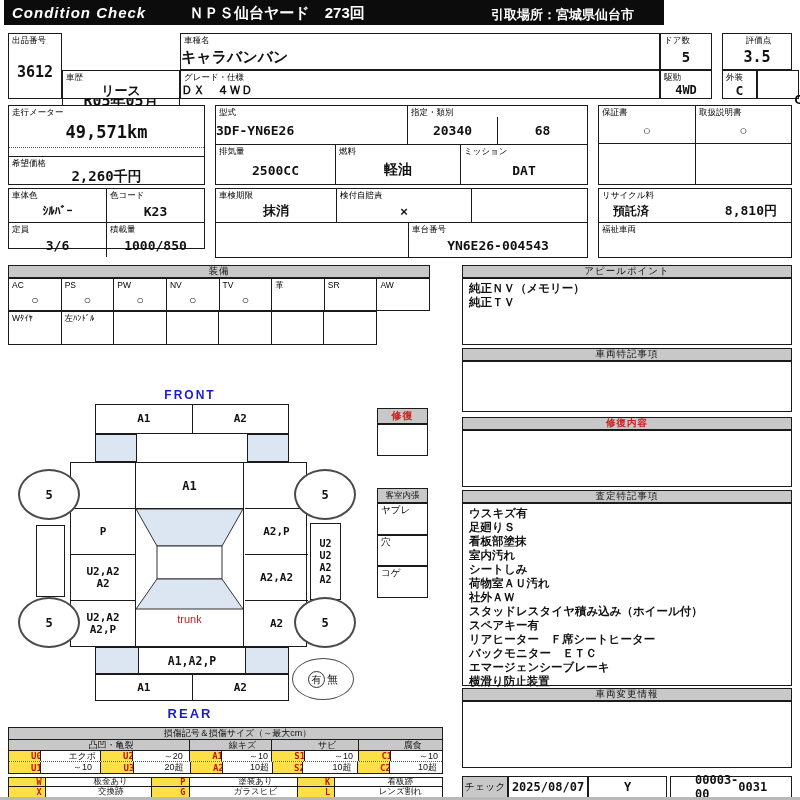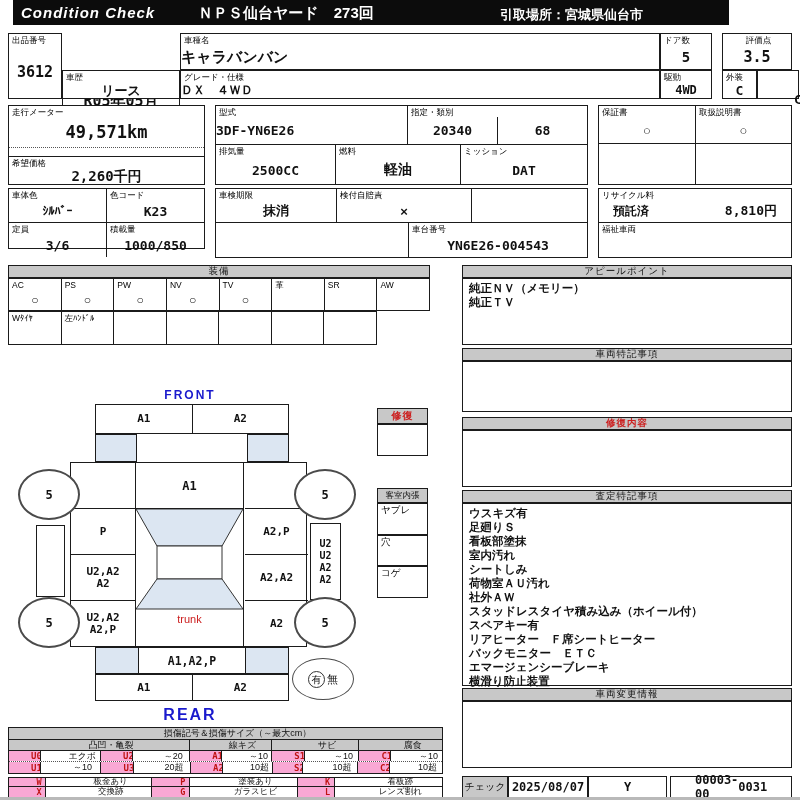--- a/index.html
+++ b/index.html
@@ -27,27 +27,27 @@
   .ecell:last-child{border-right:none;}
   .emark{flex:1;display:flex;align-items:center;justify-content:center;font-size:12px;font-weight:bold;}
   .ln{font-size:11.5px;line-height:14px;padding-left:6px;font-weight:bold;white-space:pre;}
   .tire{width:62px;height:51px;border:2px solid #4a4a4a;border-radius:50%;background:#fff;z-index:6;
         display:flex;align-items:center;justify-content:center;font-weight:bold;font-size:12px;
         font-family:"DejaVu Sans Mono","Liberation Mono",monospace;}
   .dcell{display:flex;align-items:center;justify-content:center;flex-direction:column;
          font-family:"DejaVu Sans Mono","Liberation Mono",monospace;font-weight:bold;font-size:11px;line-height:12px;}
   .lgc{display:flex;align-items:center;justify-content:center;font-size:9px;box-sizing:border-box;
        border-right:1px solid #1b1b1b;overflow:hidden;padding-left:24px;}
-  .lgc.code{background:#f9a8d4;color:#c01414;font-weight:bold;font-family:"DejaVu Sans Mono","Liberation Mono",monospace;}
+  .lgc.code{background:#fde047;color:#c01414;font-weight:bold;font-family:"DejaVu Sans Mono","Liberation Mono",monospace;}
   .lgc:last-child{border-right:none;}
 </style>
 </head>
 <body>
 
-<div class="a topbar" style="left:13px;top:2;width:716px;height:25px;padding-left:40px;">
+<div class="a topbar" style="left:4px;top:2;width:660px;height:25px;padding-left:40px;">
   <span class="a" style="left:8px;top:4px;font-style:italic;font-weight:bold;font-size:15px;letter-spacing:1px;">Condition Check</span>
   <span class="a" style="left:185px;top:4px;font-weight:bold;font-size:15px;">ＮＰＳ仙台ヤード　273回</span>
   <span class="a" style="left:487px;top:6px;font-weight:bold;font-size:13px;">引取場所：宮城県仙台市</span>
 </div>
 
 <div class="a b cell" style="left:8px;top:33px;width:54px;height:66px;">
   <div class="lb">出品番号</div>
   <div class="vv mono f15">3612</div>
 </div>
 <div class="a b cell" style="left:62px;top:33px;width:118px;height:37px;margin-top:44px;">
@@ -331,21 +331,21 @@
 
 <div class="a b row" style="left:95px;top:647px;width:194px;height:27px;">
   <div class="panelblue" style="width:42px;border-right:1px solid #1b1b1b;"></div>
   <div class="dcell" style="flex:1;font-size:11.5px;">A1,A2,P</div>
   <div class="panelblue" style="width:42px;border-left:1px solid #1b1b1b;"></div>
 </div>
 <div class="a b row" style="left:95px;top:674px;width:194px;height:27px;">
   <div class="dcell" style="flex:1;">A1</div>
   <div class="dcell" style="flex:1;border-left:1px solid #1b1b1b;">A2</div>
 </div>
-<div class="a blue" style="left:120px;top:706px;width:140px;text-align:center;font-weight:bold;font-size:16px;letter-spacing:2px;">REAR</div>
+<div class="a blue" style="left:120px;top:706px;width:140px;text-align:center;font-weight:bold;font-size:13px;letter-spacing:2px;">REAR</div>
 
 <div class="a tire" style="left:18px;top:469px;">5</div>
 <div class="a tire" style="left:294px;top:469px;">5</div>
 <div class="a tire" style="left:18px;top:597px;">5</div>
 <div class="a tire" style="left:294px;top:597px;">5</div>
 
 <div class="a b" style="left:36px;top:525px;width:29px;height:72px;"></div>
 <div class="a b dcell" style="left:310px;top:523px;width:31px;height:77px;font-size:10px;line-height:12px;">
   <div>U2</div>
   <div>U2</div>

